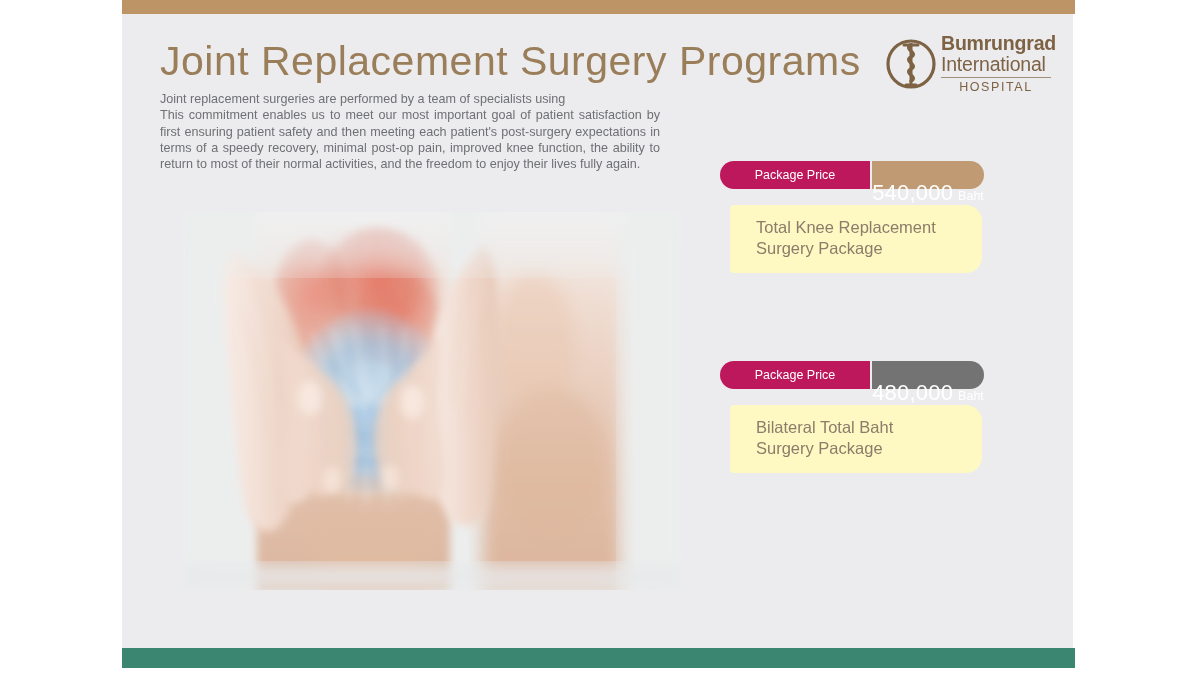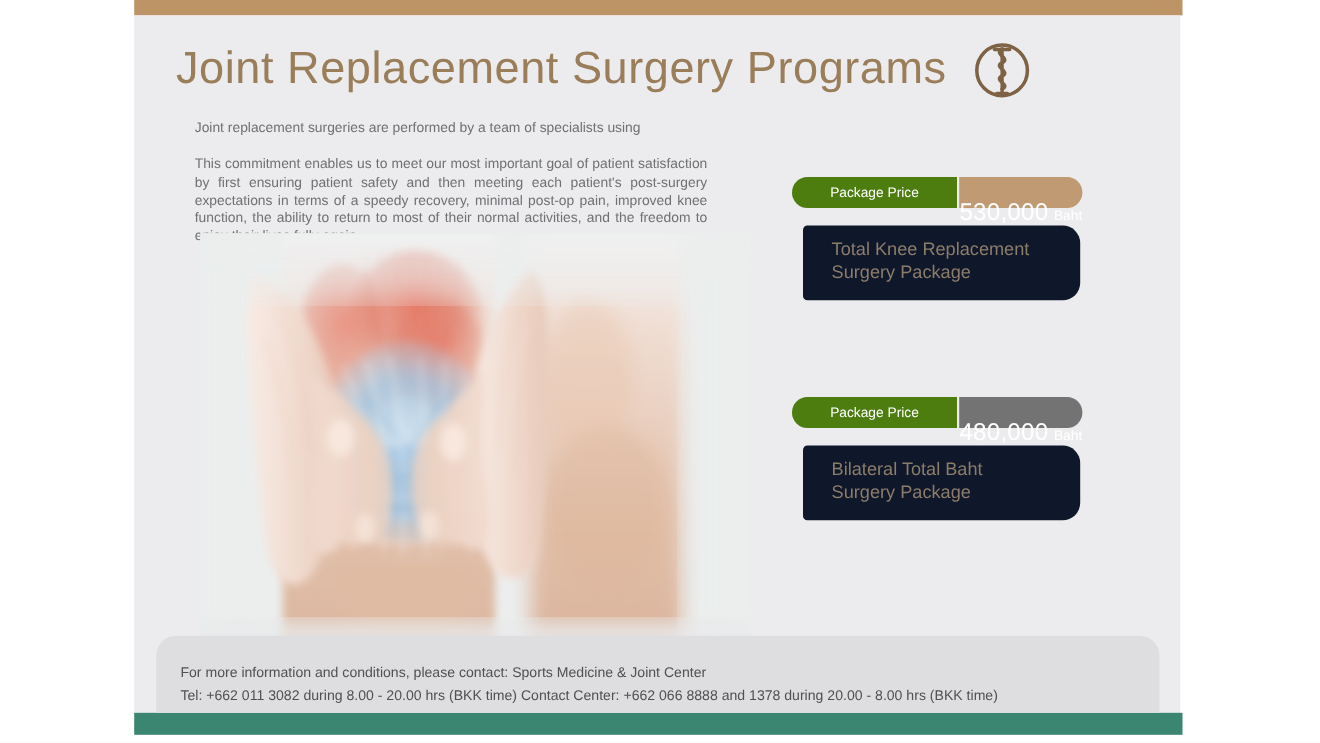--- a/index.html
+++ b/index.html
@@ -37,21 +37,21 @@
     color: #9a7d59;
     font-family: "Liberation Sans", sans-serif;
   }
 
   
   .body-copy {
     position: absolute; left: 160px; top: 91px; width: 500px;
     font-size: 12.6px; line-height: 16.3px; color: #6f7073;
     text-align: justify;
   }
-  .body-copy p { margin: 17px; }
+  .body-copy p { margin: 0; }
   .body-copy .nojust { text-align: left; }
 
   
   .logo { position: absolute; left: 885px; top: 33px; width: 165px; height: 68px; }
   .logo-mark { position: absolute; left: 0; top: 2px; width: 52px; height: 58px; }
   .logo-text { position: absolute; left: 56px; top: 0; width: 110px; }
   .logo-l1 {
     font-size: 19.5px; font-weight: bold; color: #7d6244; letter-spacing: -.2px;
     line-height: 21px;
   }
@@ -70,42 +70,42 @@
     position: absolute; left: 182px; top: 212px; width: 500px; height: 378px;
     overflow: hidden;
     background: #eceeee;
   }
   .knee-photo svg { display: block; width: 500px; height: 378px; }
 
   
   .price-banner { position: absolute; height: 28px; }
   .price-left {
     position: absolute; left: 0; top: 0; width: 150px; height: 28px;
-    background: #4d7c0f;
+    background: #be185d;
     border-radius: 14px 0 0 14px;
     color: #ffffff; font-size: 12.5px;
     display: flex; align-items: center; justify-content: center;
   }
   .price-right {
     position: absolute; left: 152px; top: 0; width: 112px; height: 28px;
     border-radius: 0 14px 14px 0;
     display: flex; align-items: baseline; justify-content: center;
     padding-bottom: 2px;
   }
   .price-amount { color: #ffffff; font-size: 22px; line-height: 28px; letter-spacing: .2px; }
   .price-cur { color: #ffffff; font-size: 12.5px; margin-left: 5px; margin-top: 28px; }
 
   .banner-1 { left: 720px; top: 161px; width: 264px; }
   .banner-2 { left: 720px; top: 361px; width: 264px; }
   .bg-bronze { background: #c09a72; }
   .bg-rose   { background: #737373; }
 
   
   .pkg-card {
-    position: absolute; background: #0f172a;
+    position: absolute; background: #fef9c3;
     border-radius: 4px 16px 16px 4px;
     padding: 12px 18px 14px 26px;
   }
   .pkg-card div {
     font-size: 16.5px; line-height: 21px; color: #8c7c6a; white-space: nowrap;
   }
   .card-1 { left: 730px; top: 205px; width: 252px; }
   .card-2 { left: 730px; top: 405px; width: 252px; }
 
   
@@ -137,20 +137,26 @@
 
   <div class="logo">
     <div class="logo-mark">
       <svg viewBox="0 0 52 58" xmlns="http://www.w3.org/2000/svg">
         <circle cx="26" cy="29" r="23" fill="none" stroke="#7d6244" stroke-width="3.2"></circle>
         <line x1="26" y1="8" x2="26" y2="52" stroke="#7d6244" stroke-width="3"></line>
         <path d="M26 10 C18 14 34 18 26 22 C18 26 34 30 26 34 C18 38 34 42 26 46" fill="none" stroke="#7d6244" stroke-width="3.4" stroke-linecap="round"></path>
         <path d="M19 10 h14" stroke="#7d6244" stroke-width="3" stroke-linecap="round"></path>
         <path d="M21 50 h10" stroke="#7d6244" stroke-width="3" stroke-linecap="round"></path>
       </svg>
+    </div>
+    <div class="logo-text">
+      <div class="logo-l1">Bumrungrad</div>
+      <div class="logo-l2">International</div>
+      <div class="logo-rule"></div>
+      <div class="logo-l3">HOSPITAL</div>
     </div>
   </div>
 
   <div class="knee-photo">
     <svg viewBox="0 0 500 378" xmlns="http://www.w3.org/2000/svg">
       <defs>
         <linearGradient id="skinV" x1="0" y1="0" x2="0" y2="1">
           <stop offset="0%" stop-color="#f4f4f5"></stop>
           <stop offset="22%" stop-color="#f0ddd2"></stop>
           <stop offset="70%" stop-color="#e2bda6"></stop>
@@ -290,21 +296,21 @@
       <rect x="0" y="0" width="500" height="60" fill="#eceeee" opacity=".55" filter="url(#blurL)"></rect>
       <rect x="0" y="0" width="40" height="378" fill="#eceeee" opacity=".6" filter="url(#blurL)"></rect>
       <rect x="440" y="0" width="60" height="378" fill="#eceeee" opacity=".6" filter="url(#blurL)"></rect>
       <rect x="0" y="352" width="500" height="26" fill="#e8e9ea" opacity=".9" filter="url(#blurM)"></rect>
     </svg>
   </div>
 
   <div class="price-banner banner-1">
     <div class="price-left">Package Price</div>
     <div class="price-right bg-bronze">
-      <span class="price-amount">530,000</span>
+      <span class="price-amount">540,000</span>
       <span class="price-cur">Baht</span>
     </div>
   </div>
 
   <div class="pkg-card card-1">
     <div>Total Knee Replacement</div>
     <div>Surgery Package</div>
   </div>
 
   <div class="price-banner banner-2">
@@ -313,18 +319,14 @@
       <span class="price-amount">480,000</span>
       <span class="price-cur">Baht</span>
     </div>
   </div>
 
   <div class="pkg-card card-2">
     <div>Bilateral Total Baht</div>
     <div>Surgery Package</div>
   </div>
 
-  <div class="footer">
-    <div>For more information and conditions, please contact: Sports Medicine &amp; Joint Center</div>
-    <div>Tel: +662 011 3082 during 8.00 - 20.00 hrs (BKK time) Contact Center: +662 066 8888 and 1378 during 20.00 - 8.00 hrs (BKK time)</div>
-  </div>
 
 </div>
 
 </body></html>

